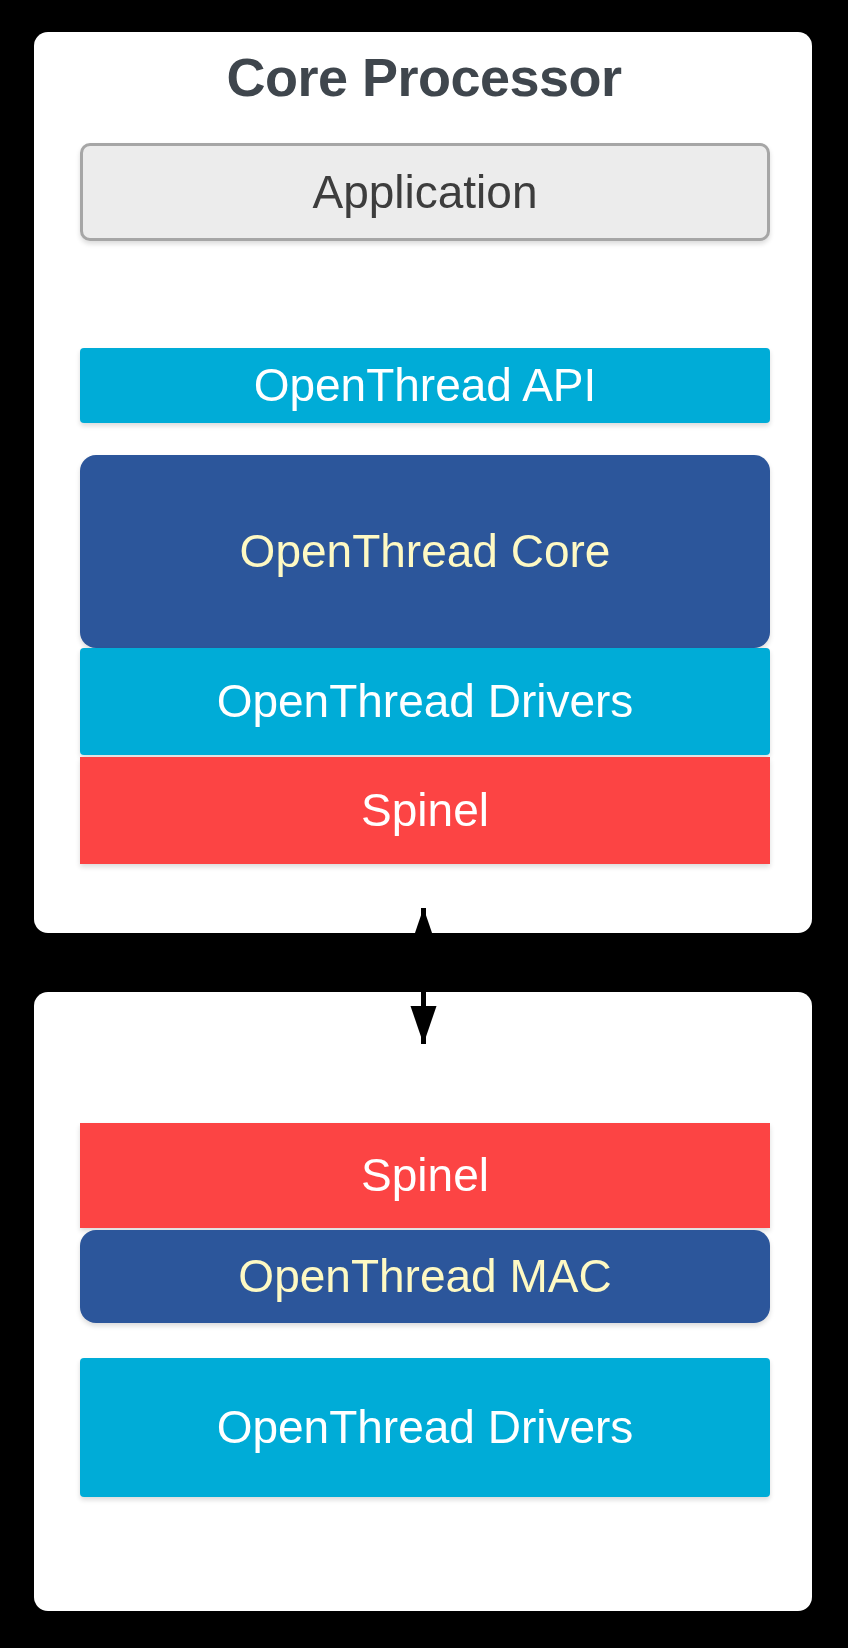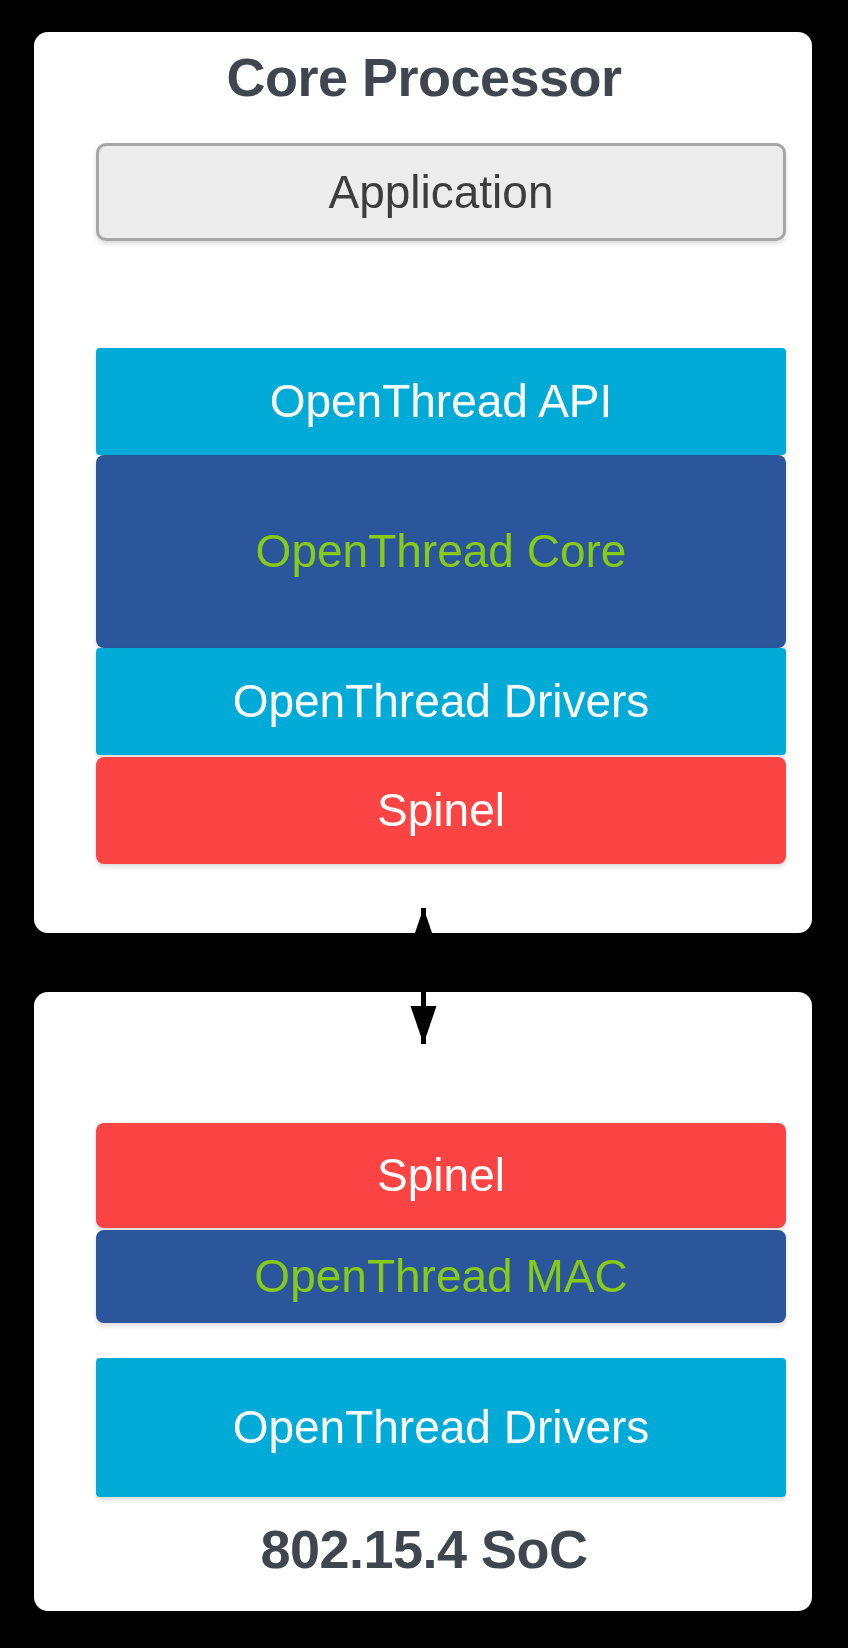--- a/index.html
+++ b/index.html
@@ -44,47 +44,47 @@
     letter-spacing: -0.5px;
     white-space: nowrap;
   }
 
   #host-title { top: 46px; }
   #soc-title  { top: 1518px; }
 
   
   .block {
     position: absolute;
-    left: 96px;
+    left: 80px;
     width: 690px;
     display: flex;
     align-items: center;
     justify-content: center;
     text-align: right;
     font-size: 46px;
     line-height: 1.05;
     white-space: nowrap;
     box-shadow: 0 3px 5px rgba(0,0,0,0.14);
   }
 
   .block.plain {
     background: #ececec;
     color: #3d3d3d;
     border: 3px solid #a6a6a6;
     border-radius: 10px;
   }
 
   .block.cyan  { background: #00acd7; color: #ffffff; border-radius: 4px; }
-  .block.navy  { background: #2c569b; color: #84cc16; border-radius: 8px; }
-  .block.red   { background: #fc4444; color: #ffffff; border-radius: 8px; }
+  .block.navy  { background: #2c569b; color: #fef9c3; border-radius: 16px; }
+  .block.red   { background: #fc4444; color: #ffffff; border-radius: 0; }
 
   
   #blk-application   { top: 143px; height: 98px; }
   #blk-thirdparty    { top: 245px; height: 102px; }
-  #blk-ot-api        { top: 348px; height: 107px; }
+  #blk-ot-api        { top: 348px; height: 75px; }
   #blk-ot-core       { top: 455px; height: 193px; }
   #blk-ot-drivers-h  { top: 648px; height: 107px; }
   #blk-spinel-host   { top: 757px; height: 107px; }
 
   
   #blk-spinel-soc    { top: 1123px; height: 105px; }
   #blk-ot-mac        { top: 1230px; height: 93px; }
   #blk-ot-drivers-s  { top: 1358px; height: 139px; }
 
   
@@ -134,21 +134,20 @@
   </div>
 
   <div class="block navy" id="blk-ot-mac">
     <span>OpenThread MAC</span>
   </div>
 
   <div class="block cyan" id="blk-ot-drivers-s">
     <span>OpenThread Drivers</span>
   </div>
 
-  <div class="panel-title" id="soc-title">802.15.4 SoC</div>
 
   <svg id="link-arrow" viewBox="0 0 58 222">
 
     <rect x="26" y="44" width="5" height="136" fill="#000000"></rect>
 
     <polygon points="28.5,44 15.5,82 41.5,82" fill="#000000"></polygon>
 
     <polygon points="28.5,180 15.5,142 41.5,142" fill="#000000"></polygon>
   </svg>
 

